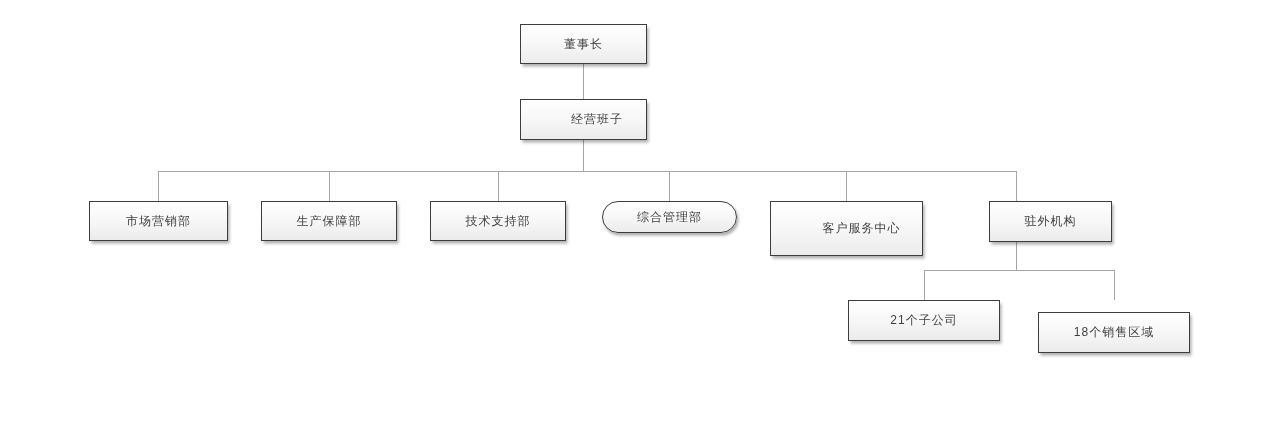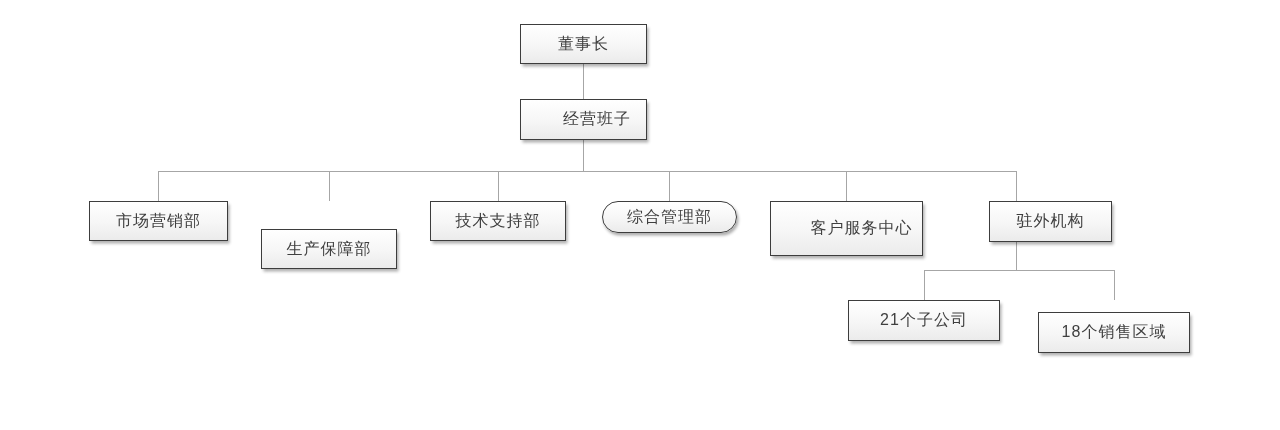--- a/index.html
+++ b/index.html
@@ -38,29 +38,29 @@
   
   .node {
     position: absolute;
     box-sizing: border-box;
     border: 1.5px solid #3d3d3d;
     background: linear-gradient(180deg, #ffffff 0%, #f6f6f6 55%, #ebebeb 100%);
     box-shadow: 1.5px 2.5px 3px rgba(0, 0, 0, 0.32);
     display: flex;
     align-items: center;
     justify-content: center;
-    font-size: 16px;
+    font-size: 12px;
     letter-spacing: 1px;
     color: #3f3f3f;
     white-space: nowrap;
   }
   .n-root { left: 520px;  top: 24px;  width: 127px; height: 40px; }
   .n-exec { left: 520px;  top: 99px;  width: 127px; height: 41px; padding-left: 27px; }
   .n-d1   { left: 89px;   top: 201px; width: 139px; height: 40px; }
-  .n-d2   { left: 261px;  top: 201px; width: 136px; height: 40px; margin-top: 28px; }
+  .n-d2   { left: 261px;  top: 201px; width: 136px; height: 40px; }
   .n-d3   { left: 430px;  top: 201px; width: 136px; height: 40px; }
   .n-d4   { left: 602px;  top: 201px; width: 135px; height: 32px; border-radius: 16px; }
   .n-d5   { left: 770px;  top: 201px; width: 153px; height: 55px; padding-left: 30px; }
   .n-d6   { left: 955px;  top: 201px; width: 123px; height: 41px; margin-left: 34px; }
   .n-f1   { left: 848px;  top: 300px; width: 152px; height: 41px; }
   .n-f2   { left: 1038px; top: 300px; width: 152px; height: 41px; margin-top: 12px; }
 </style>
 </head>
 <body>
 

